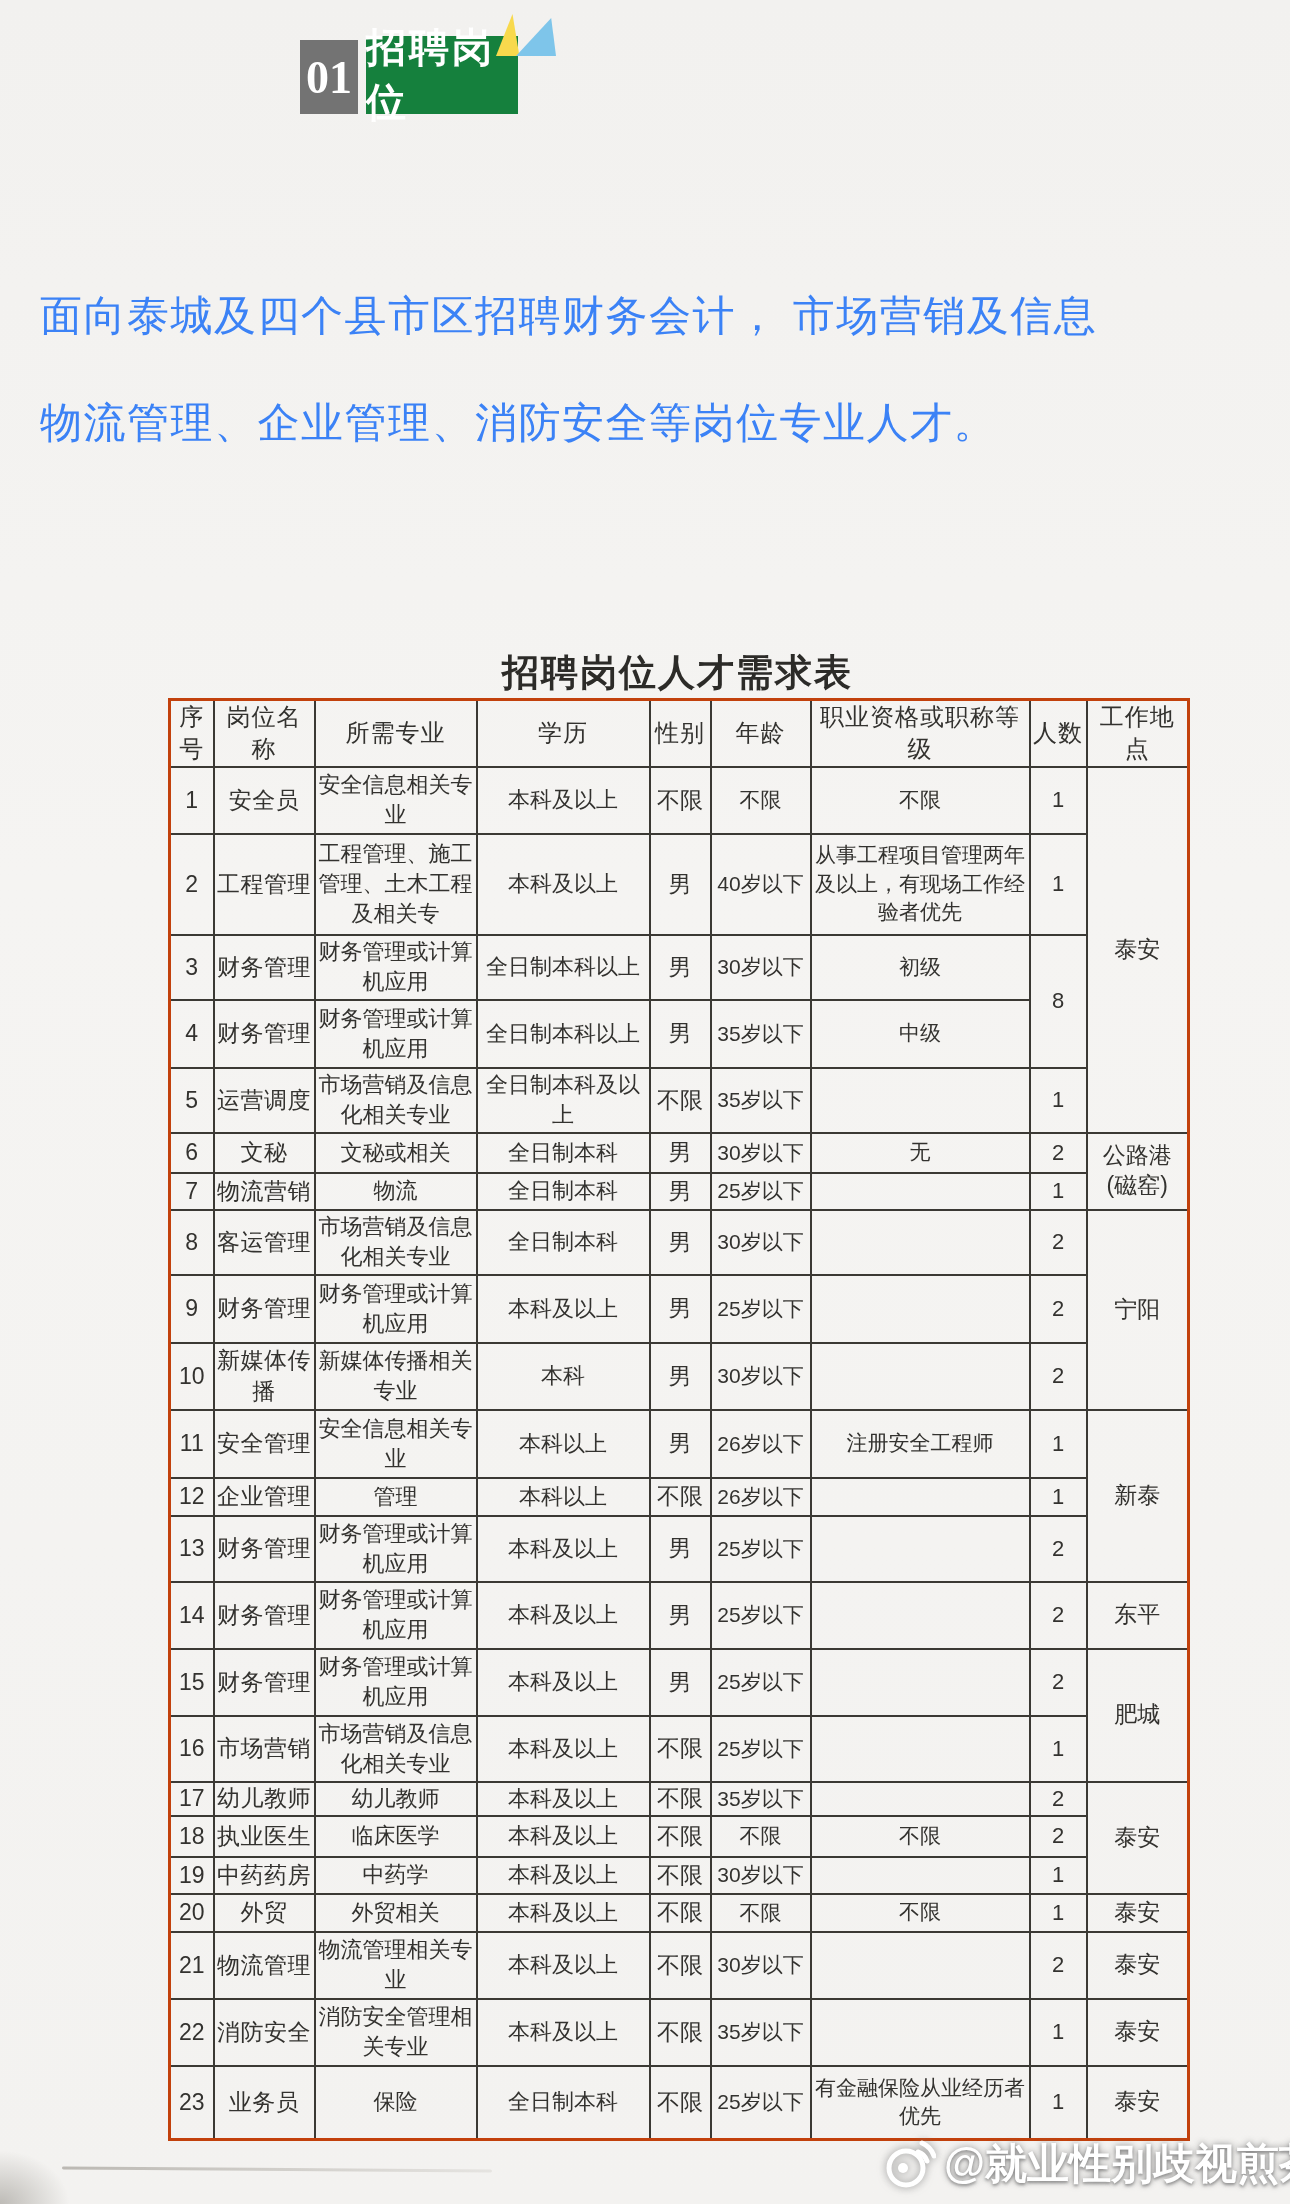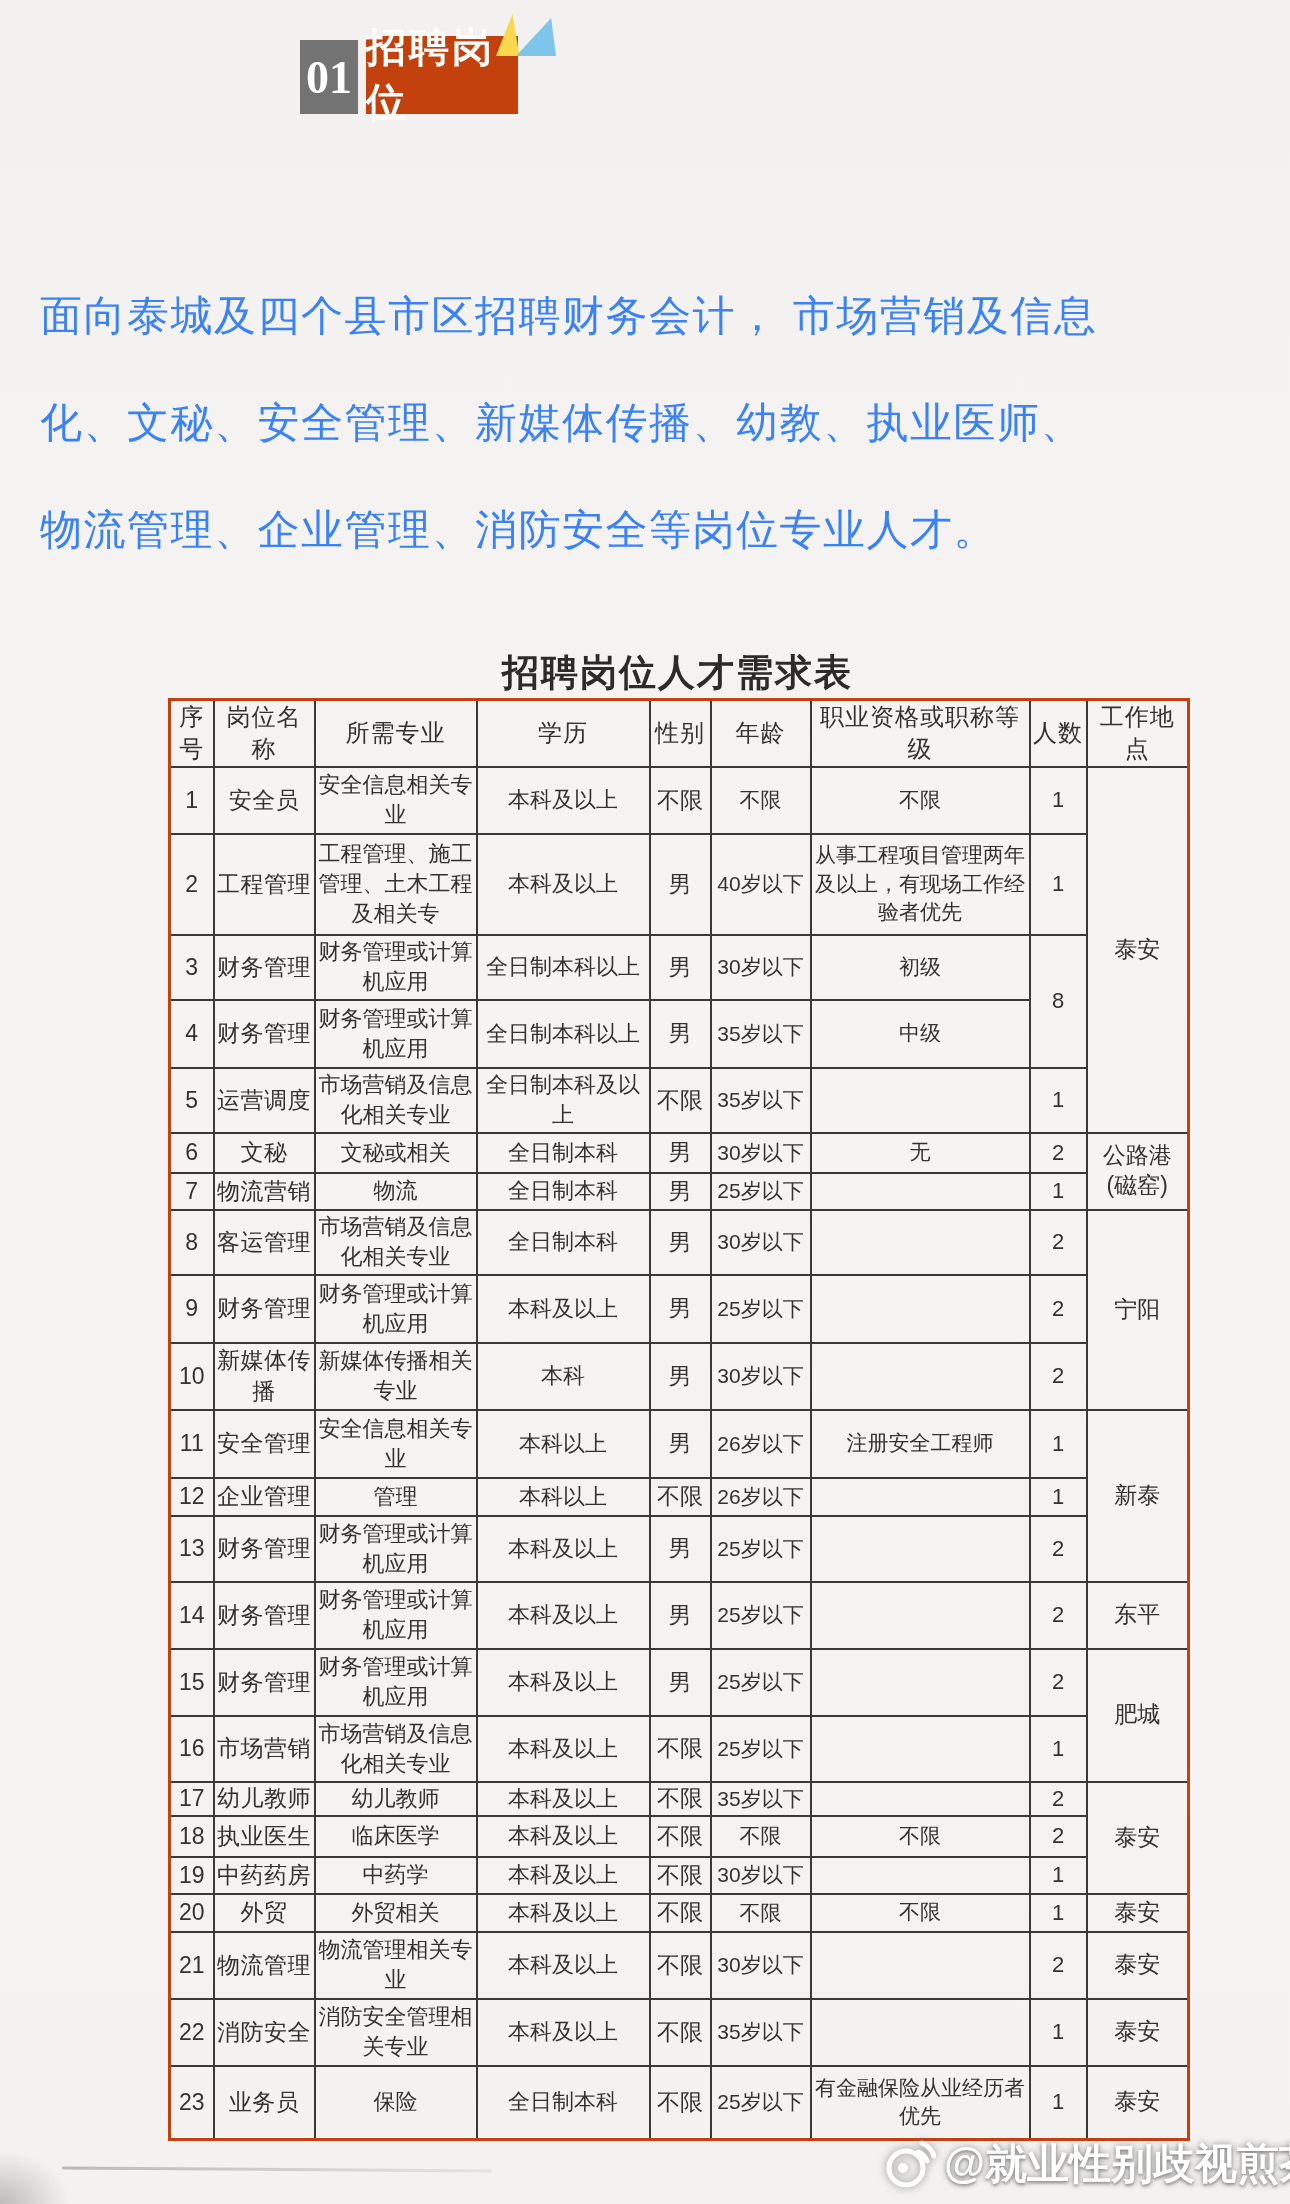--- a/index.html
+++ b/index.html
@@ -90,30 +90,29 @@
     background:radial-gradient(ellipse at 0% 100%,rgba(90,85,75,.35),transparent 70%);
   }
 </style>
 </head>
 <body>
 
 <div class="badge-wrap">
   <div class="badge-num" style="background: #737373;">
     <span>01</span>
   </div>
-  <div class="badge-title" style="background: #c2410c;">
+  <div class="badge-title" style="background: #15803d;">
     <span>招聘岗位</span>
   </div>
   <div class="tri tri-yellow" style="background: rgb(248, 217, 77);"></div>
   <div class="tri tri-blue" style="background: rgb(126, 197, 234);"></div>
 </div>
 
 <div class="intro">
   <p>面向泰城及四个县市区招聘财务会计， 市场营销及信息</p>
-  <p>化、文秘、安全管理、新媒体传播、幼教、执业医师、</p>
   <p>物流管理、企业管理、消防安全等岗位专业人才。</p>
 </div>
 
 <div class="tbl-title">招聘岗位人才需求表</div>
 
 <table class="req">
   <colgroup>
       <col style="width: 44px;">
       <col style="width: 101px;">
       <col style="width: 162px;">

